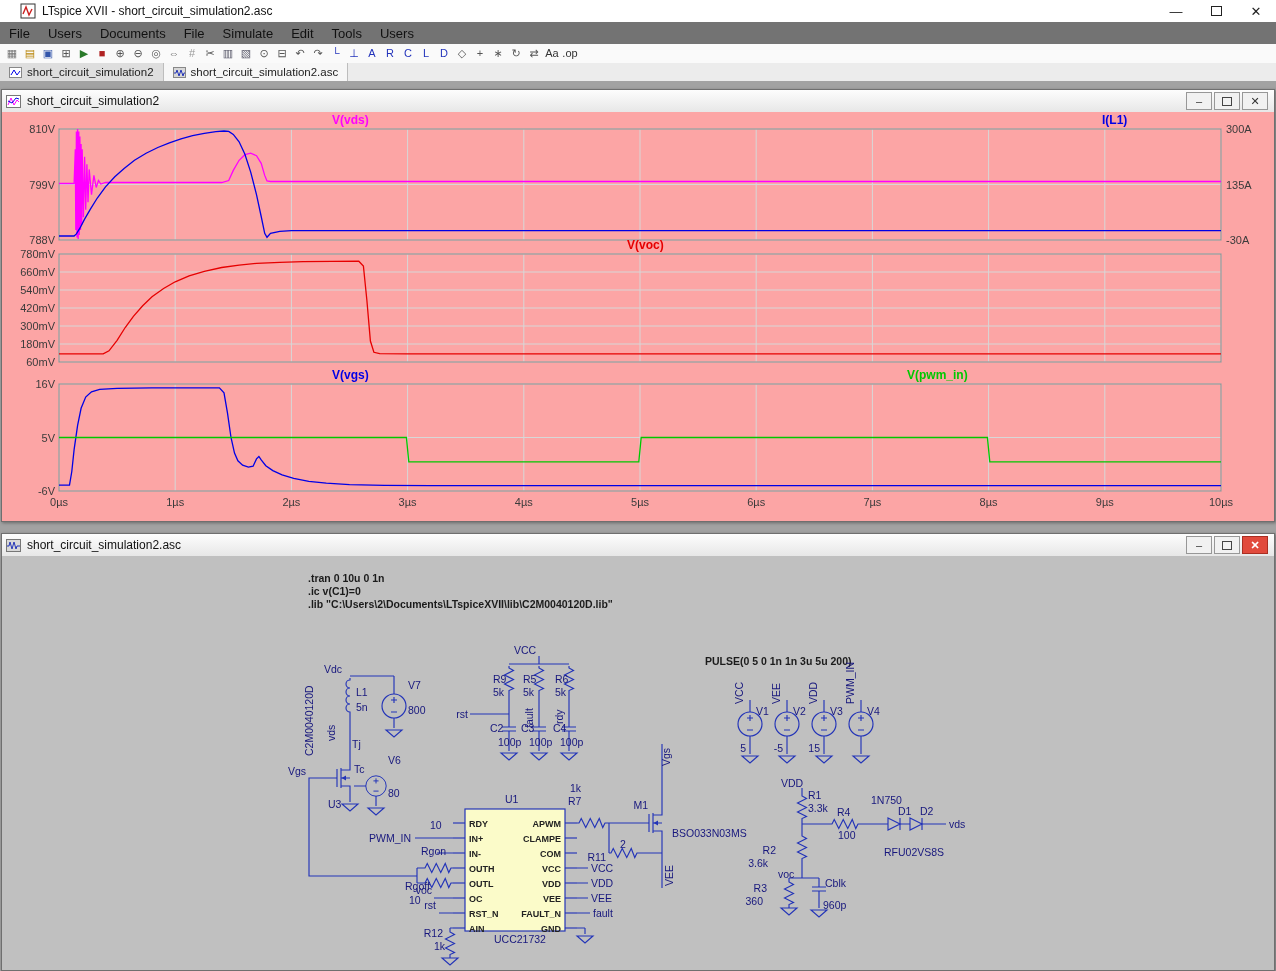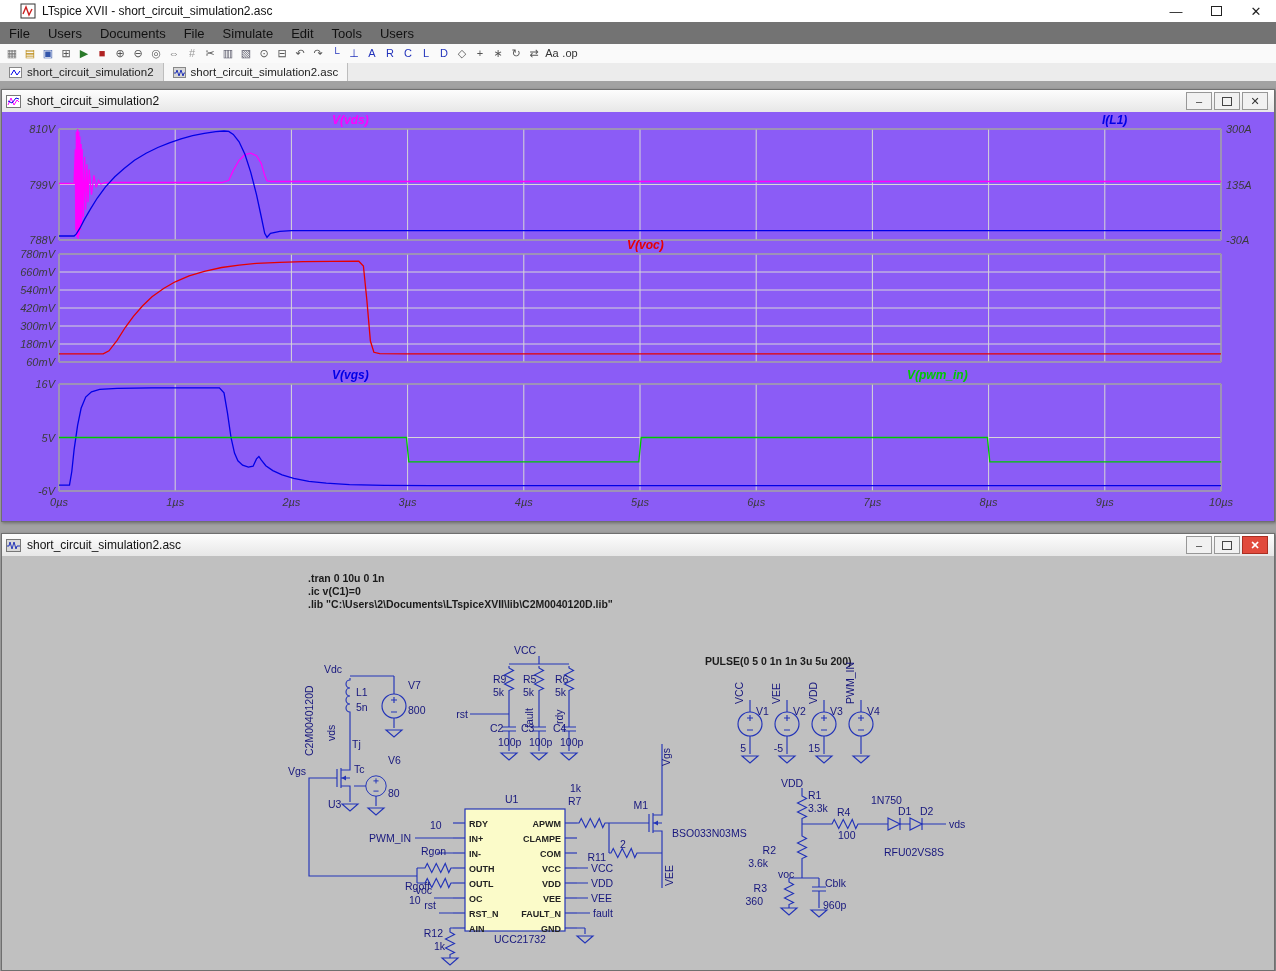--- a/index.html
+++ b/index.html
@@ -29,21 +29,21 @@
   .mdi{position:absolute;top:81px;left:0;right:0;bottom:0;background:#a2a2a2;}
   .childwin{position:absolute;border:1px solid #6f6f6f;background:#fff;
             box-shadow:1px 1px 3px rgba(0,0,0,.35);}
   .childtitle{height:22px;background:linear-gradient(#fdfdfd,#e7e7e7);display:flex;
               align-items:center;gap:6px;padding:0 4px;font-size:12px;border-bottom:1px solid #b8b8b8;}
   .childbtns{margin-left:auto;display:flex;gap:2px;padding-right:2px;}
   .cbtn{width:24px;height:16px;border:1px solid #979797;background:#f1f1f1;display:flex;
         align-items:center;justify-content:center;font-size:11px;color:#333;}
   .cbtn .sq{display:inline-block;width:8px;height:7px;border:1px solid #444;}
   .cbtn.close-red{background:#e14a3c;border-color:#a92e22;color:#fff;font-weight:bold;}
-  #wave-content{position:absolute;top:22px;left:0;right:0;bottom:0;background:#8b5cf6;font-style:italic;}
+  #wave-content{position:absolute;top:22px;left:0;right:0;bottom:0;background:#fca5a5;}
   #schem-content{position:absolute;top:22px;left:0;right:0;bottom:0;background:#c0c0c0;}
   
   .grid{stroke:#d7d7d7;stroke-width:1;}
   .paneborder{fill:none;stroke:#8a8a8a;stroke-width:1;}
   .tick{font-size:11px;fill:#3b3b3b;font-family:"Liberation Sans",sans-serif;}
   .tracelabel{font-size:12px;font-weight:bold;font-family:"Liberation Sans",sans-serif;}
   
   .wire{stroke:#2334b8;stroke-width:1.15;fill:none;}
   .sym{stroke:#2334b8;stroke-width:1.15;fill:none;}
   .icbody{fill:#fbfbc9;stroke:#2334b8;stroke-width:1.2;}

